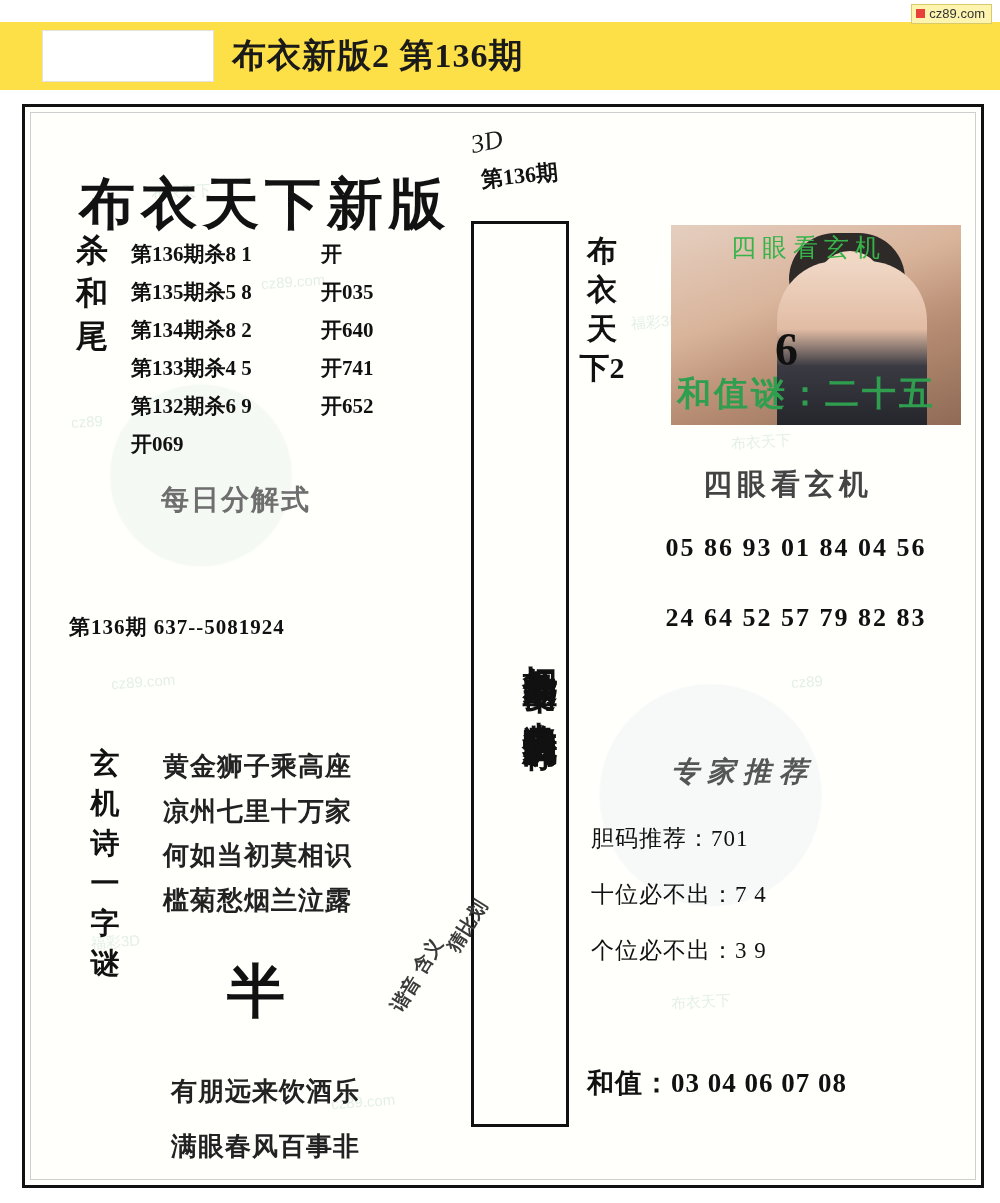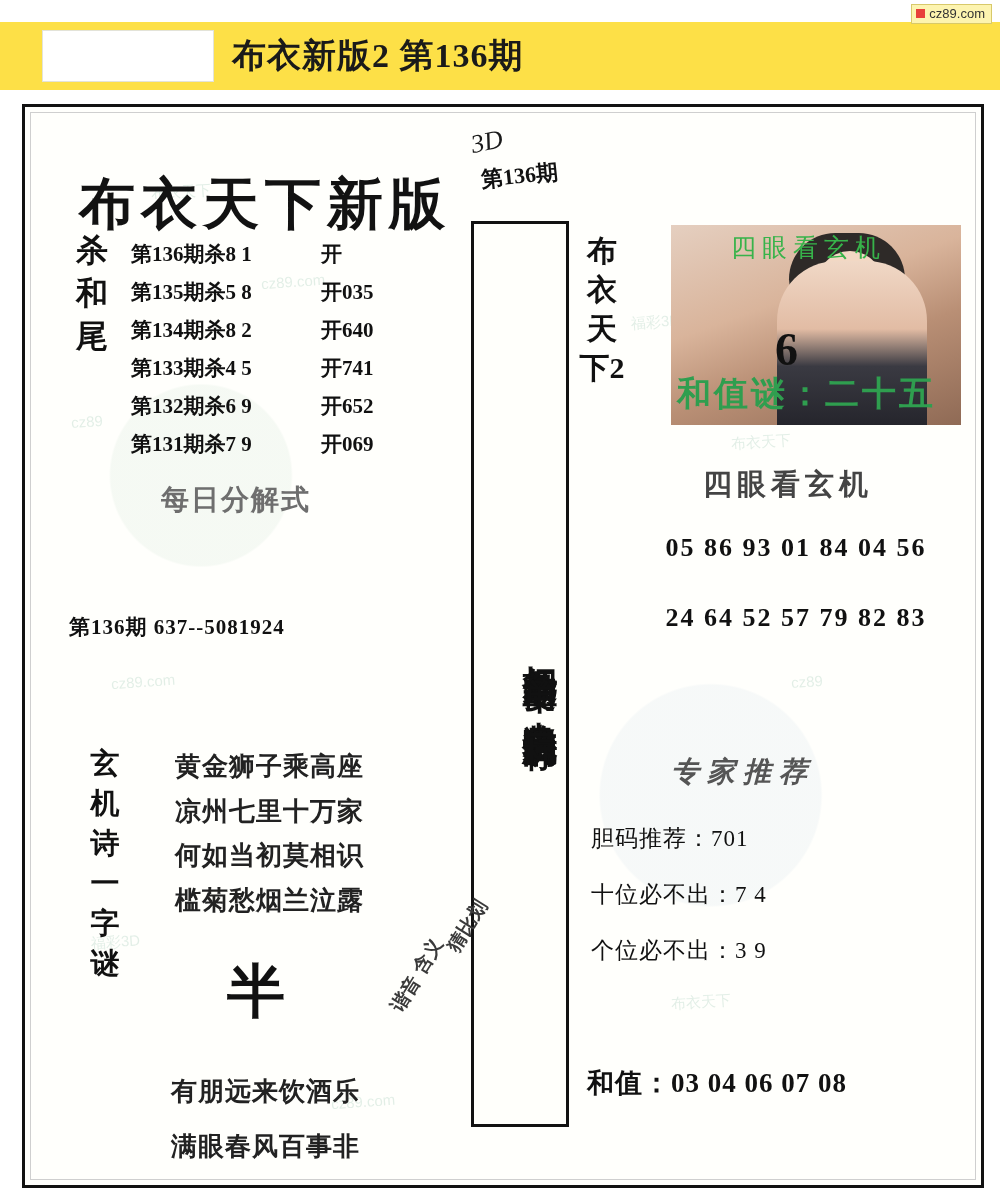--- a/index.html
+++ b/index.html
@@ -377,21 +377,21 @@
     width: 52px;
     font-size: 29px;
     font-weight: bold;
     line-height: 1.38;
     color: #111;
     text-align: center;
     font-family: "Liberation Serif", serif;
   }
   .poem {
     position: absolute;
-    left: 144px;
+    left: 132px;
     top: 632px;
     width: 250px;
   }
   .poem div {
     font-size: 26px;
     font-weight: bold;
     color: #222;
     line-height: 1.72;
     letter-spacing: 1px;
   }
@@ -486,21 +486,20 @@
       </div>
       <div class="kill-row">
         <span class="k-left">第133期杀4 5</span>
         <span class="k-right">开741</span>
       </div>
       <div class="kill-row">
         <span class="k-left">第132期杀6 9</span>
         <span class="k-right">开652</span>
       </div>
       <div class="kill-row">
-        <span class="k-left">第131期杀7 9</span>
         <span class="k-right">开069</span>
       </div>
     </div>
 
     <div class="daily-formula">每日分解式</div>
     <div class="decode-line">第136期 637--5081924</div>
 
     <div class="center-panel">
       <div class="cp-text">把复杂的变简单 中大奖是我们的目标</div>
     </div>

